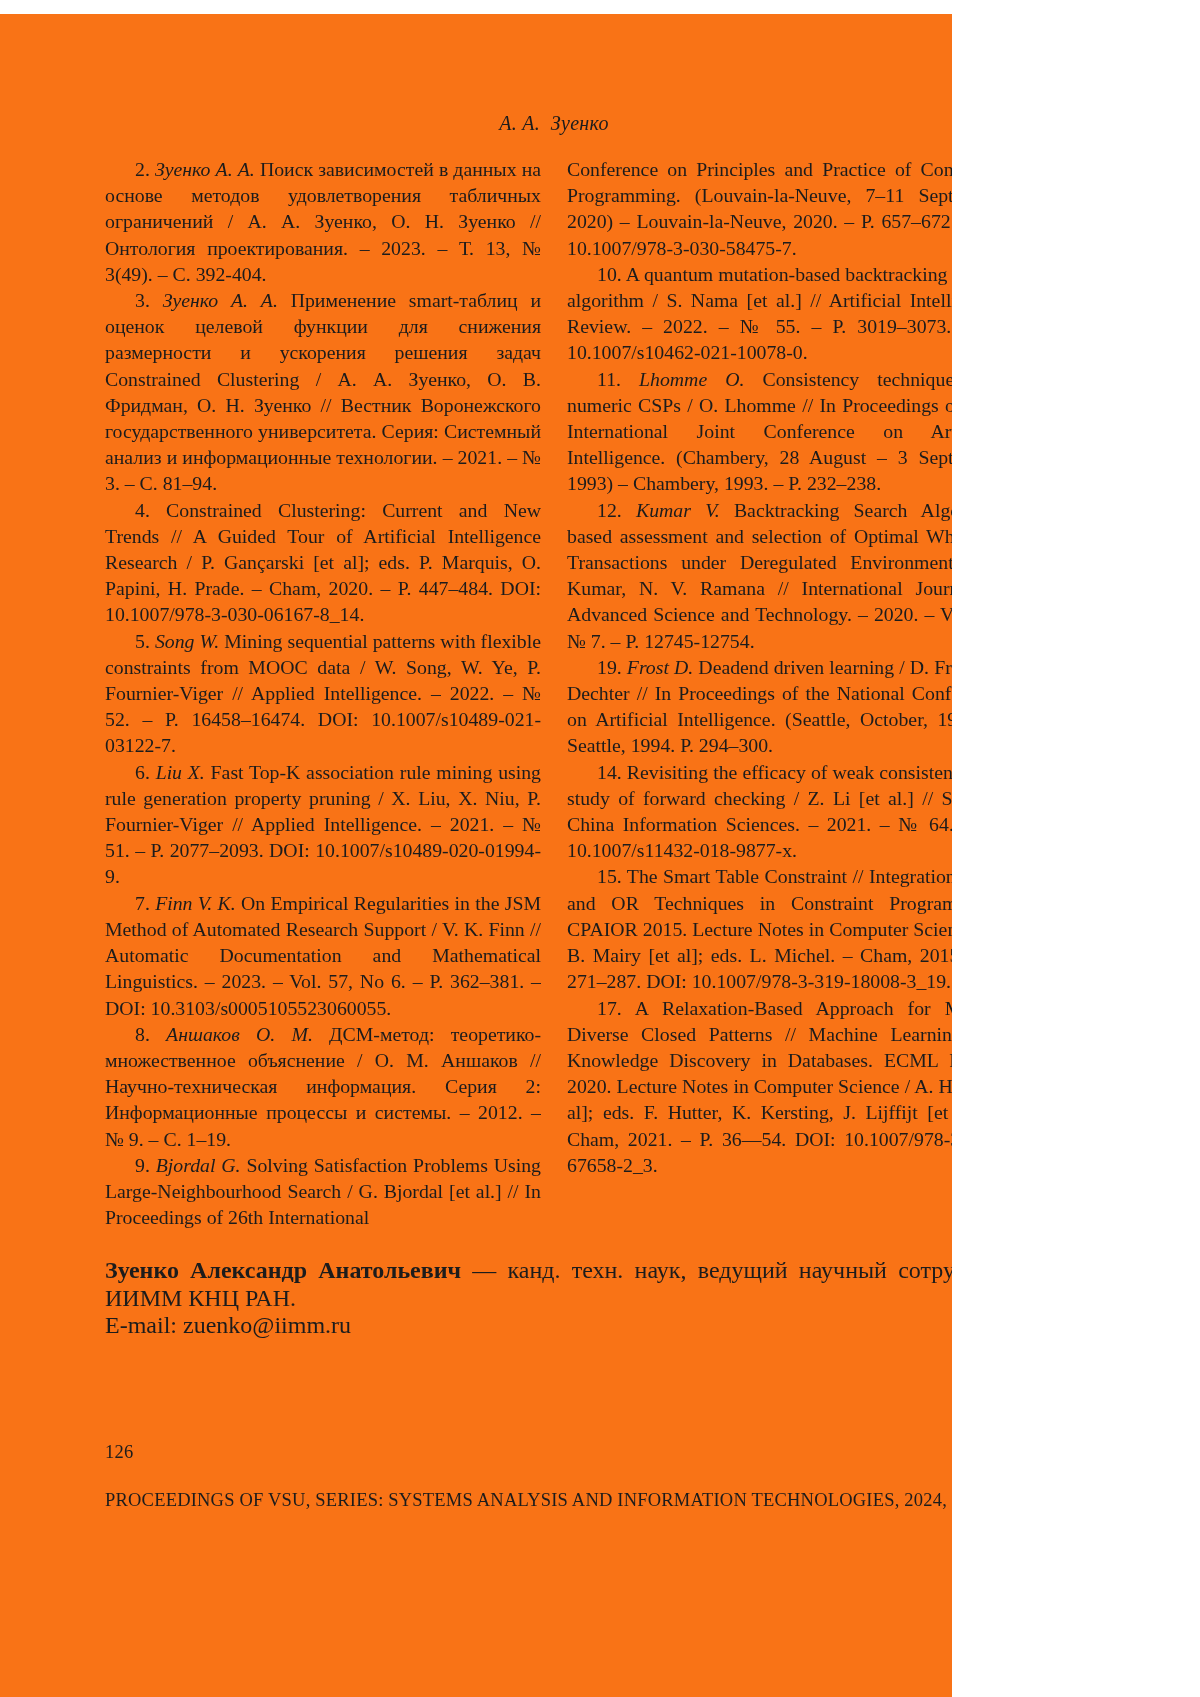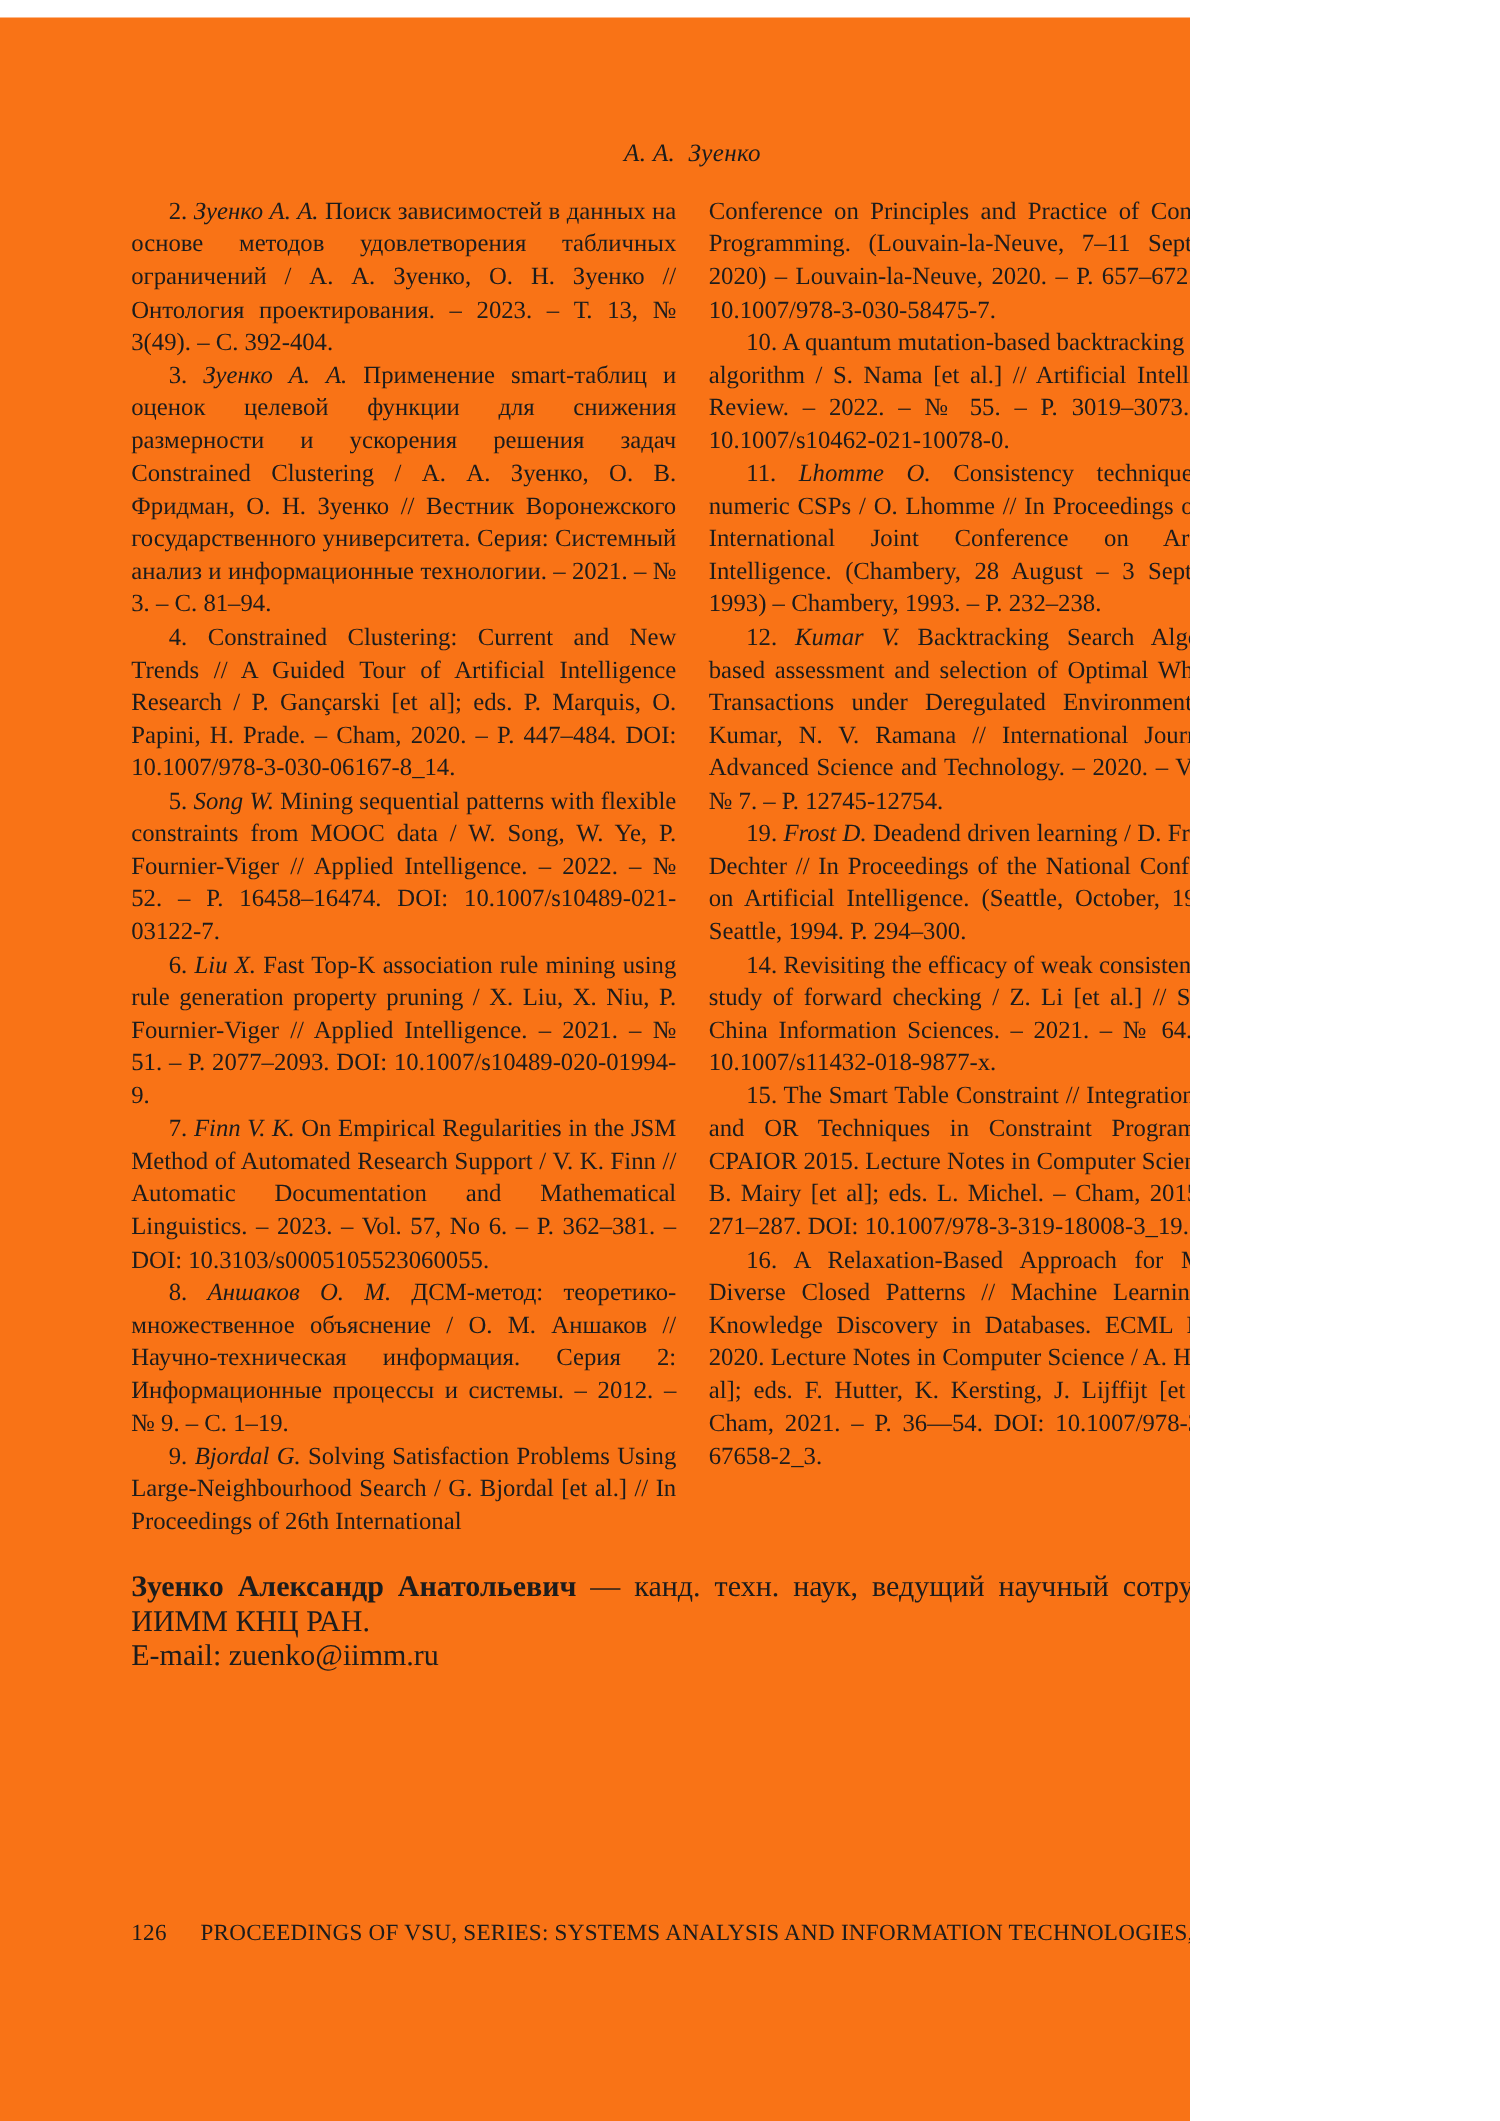--- a/index.html
+++ b/index.html
@@ -47,28 +47,29 @@
     margin-top: 27px;
     font-size: 24px;
     line-height: 27.5px;
   }
   .author-block p { margin: 0; }
   .bio { text-align: justify; }
   .author-name { font-weight: 700; }
   .footer {
     position: absolute;
     left: 105px;
-    top: 1523px;
+    top: 1428px;
     width: 898px;
     display: flex;
     align-items: baseline;
     gap: 27px;
     font-size: 18.5px;
     letter-spacing: 0.2px;
     white-space: nowrap;
+    flex-direction: column;
   }
 </style>
 </head>
 <body>
 
 <div class="page">
 
   <div class="content">
 
     <p class="running-head">А. А.  Зуенко</p>
@@ -99,21 +100,21 @@
   <p class="ref"><span class="ref-num">11. </span><span class="ref-author">Lhomme O. </span><span class="ref-text">Consistency techniques for numeric CSPs / O. Lhomme // In Proceedings of 13th International Joint Conference on Artificial Intelligence. (Chambery, 28 August – 3 September 1993) – Chambery, 1993. – P. 232–238.</span></p>
 
   <p class="ref"><span class="ref-num">12. </span><span class="ref-author">Kumar V. </span><span class="ref-text">Backtracking Search Algorithm based assessment and selection of Optimal Wheeling Transactions under Deregulated Environment / V. Kumar, N. V. Ramana // International Journal of Advanced Science and Technology. – 2020. – Vol. 29. № 7. – P. 12745-12754.</span></p>
 
   <p class="ref"><span class="ref-num">19. </span><span class="ref-author">Frost D. </span><span class="ref-text">Deadend driven learning / D. Frost, R. Dechter // In Proceedings of the National Conference on Artificial Intelligence. (Seattle, October, 1994) – Seattle, 1994. P. 294–300.</span></p>
 
   <p class="ref"><span class="ref-num">14. </span><span class="ref-text">Revisiting the efficacy of weak consistencies: a study of forward checking / Z. Li [et al.] // Science China Information Sciences. – 2021. – № 64. DOI: 10.1007/s11432-018-9877-x.</span></p>
 
   <p class="ref"><span class="ref-num">15. </span><span class="ref-text">The Smart Table Constraint // Integration of AI and OR Techniques in Constraint Programming. CPAIOR 2015. Lecture Notes in Computer Science / J. B. Mairy [et al]; eds. L. Michel. – Cham, 2015. – P. 271–287. DOI: 10.1007/978-3-319-18008-3_19.</span></p>
 
-  <p class="ref"><span class="ref-num">16. </span><span class="ref-text">A Relaxation-Based Approach for Mining Diverse Closed Patterns // Machine Learning and Knowledge Discovery in Databases. ECML PKDD 2020. Lecture Notes in Computer Science / A. Hien [et al]; eds. F. Hutter, K. Kersting, J. Lijffijt [et al]. – Cham, 2021. – P. 36—54. DOI: 10.1007/978-3-030-67658-2_3.</span></p>
+  <p class="ref"><span class="ref-num">17. </span><span class="ref-text">A Relaxation-Based Approach for Mining Diverse Closed Patterns // Machine Learning and Knowledge Discovery in Databases. ECML PKDD 2020. Lecture Notes in Computer Science / A. Hien [et al]; eds. F. Hutter, K. Kersting, J. Lijffijt [et al]. – Cham, 2021. – P. 36—54. DOI: 10.1007/978-3-030-67658-2_3.</span></p>
 </div>
     </div>
 
     <div class="author-block">
       <p class="bio">
         <span class="author-name">Зуенко Александр Анатольевич</span>
         <span>— канд. техн. наук, ведущий научный сотрудник ИИММ КНЦ РАН.</span>
       </p>
       <p>
         <span>E-mail:</span>

